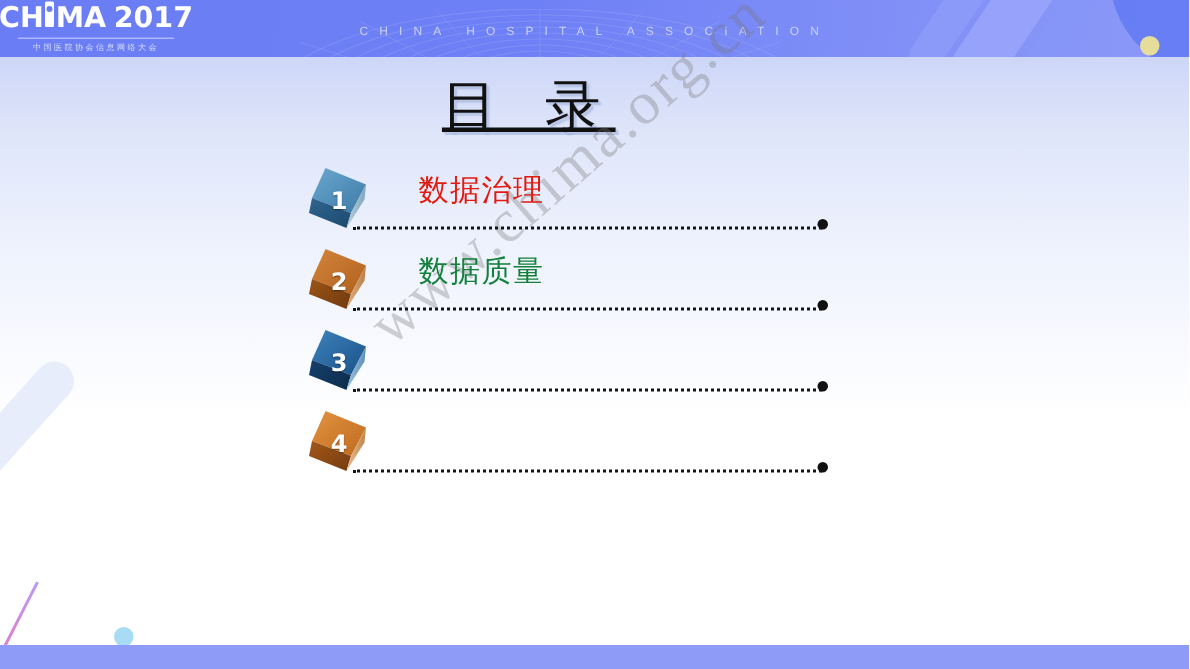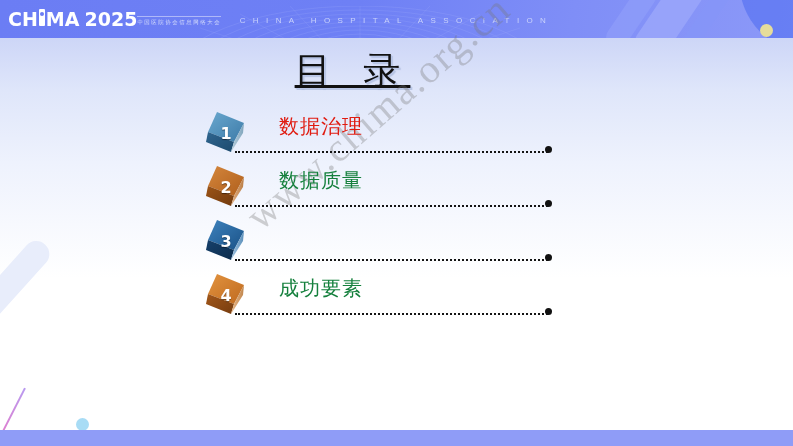--- a/index.html
+++ b/index.html
@@ -50,21 +50,21 @@
     transform:rotate(12deg);
   }
   .hdr-dot{
     position:absolute;left:760px;top:24px;width:13px;height:13px;
     border-radius:50%;background:#e6dd9b;
   }
 
   
   .logo{
     position:absolute;left:8px;top:3px;width:112px;height:32px;
-    display:flex;flex-direction:row;align-items:center;justify-content:flex-start;
+    display:flex;flex-direction:column;align-items:center;justify-content:flex-end;
   }
   .logo-main{
     display:flex;align-items:baseline;color:#ffffff;
     font-family:"DejaVu Sans","Liberation Sans",sans-serif;
     font-weight:bold;font-size:19px;letter-spacing:0px;line-height:20px;
     white-space:nowrap;
   }
   .logo-ch{font-style:normal;}
   .logo-i{
     display:inline-block;width:6px;height:17px;background:#ffffff;
@@ -209,21 +209,21 @@
     <div class="hdr-stripe s3"></div>
     <div class="hdr-dot"></div>
 
     <div class="hdr-center">CHINA HOSPITAL ASSOCIATION</div>
 
     <div class="logo">
       <div class="logo-main">
         <span class="logo-ch">CH</span>
         <span class="logo-i"></span>
         <span class="logo-ch">MA</span>
-        <span class="logo-year">2025</span>
+        <span class="logo-year">2017</span>
       </div>
       <div class="logo-sub">中国医院协会信息网络大会</div>
     </div>
   </div>
 
   <div class="title">目  录</div>
 
   <div class="watermark">www.chima.org.cn</div>
 
   <div class="toc">
@@ -327,21 +327,20 @@
               <stop offset="0" stop-color="#e9bc90"></stop>
                 <stop offset="1" stop-color="#c0854b"></stop>
             </linearGradient>
           </defs>
           <polygon points="14,3 41,14 31,33 5,23" fill="url(#g4t)"></polygon>
           <polygon points="5,23 31,33 28,43 3,33" fill="url(#g4l)"></polygon>
           <polygon points="31,33 41,14 40,24 28,43" fill="url(#g4r)"></polygon>
         </svg>
         <div class="num">4</div>
       </div>
-      <div class="toc-label">成功要素</div>
       <div class="leader"></div>
       <div class="leader-dot"></div>
     </div>
 
   </div>
 
   <div class="deco-bar"></div>
   <div class="deco-line"></div>
   <div class="deco-dot"></div>
   <div class="footer-bar"></div>

